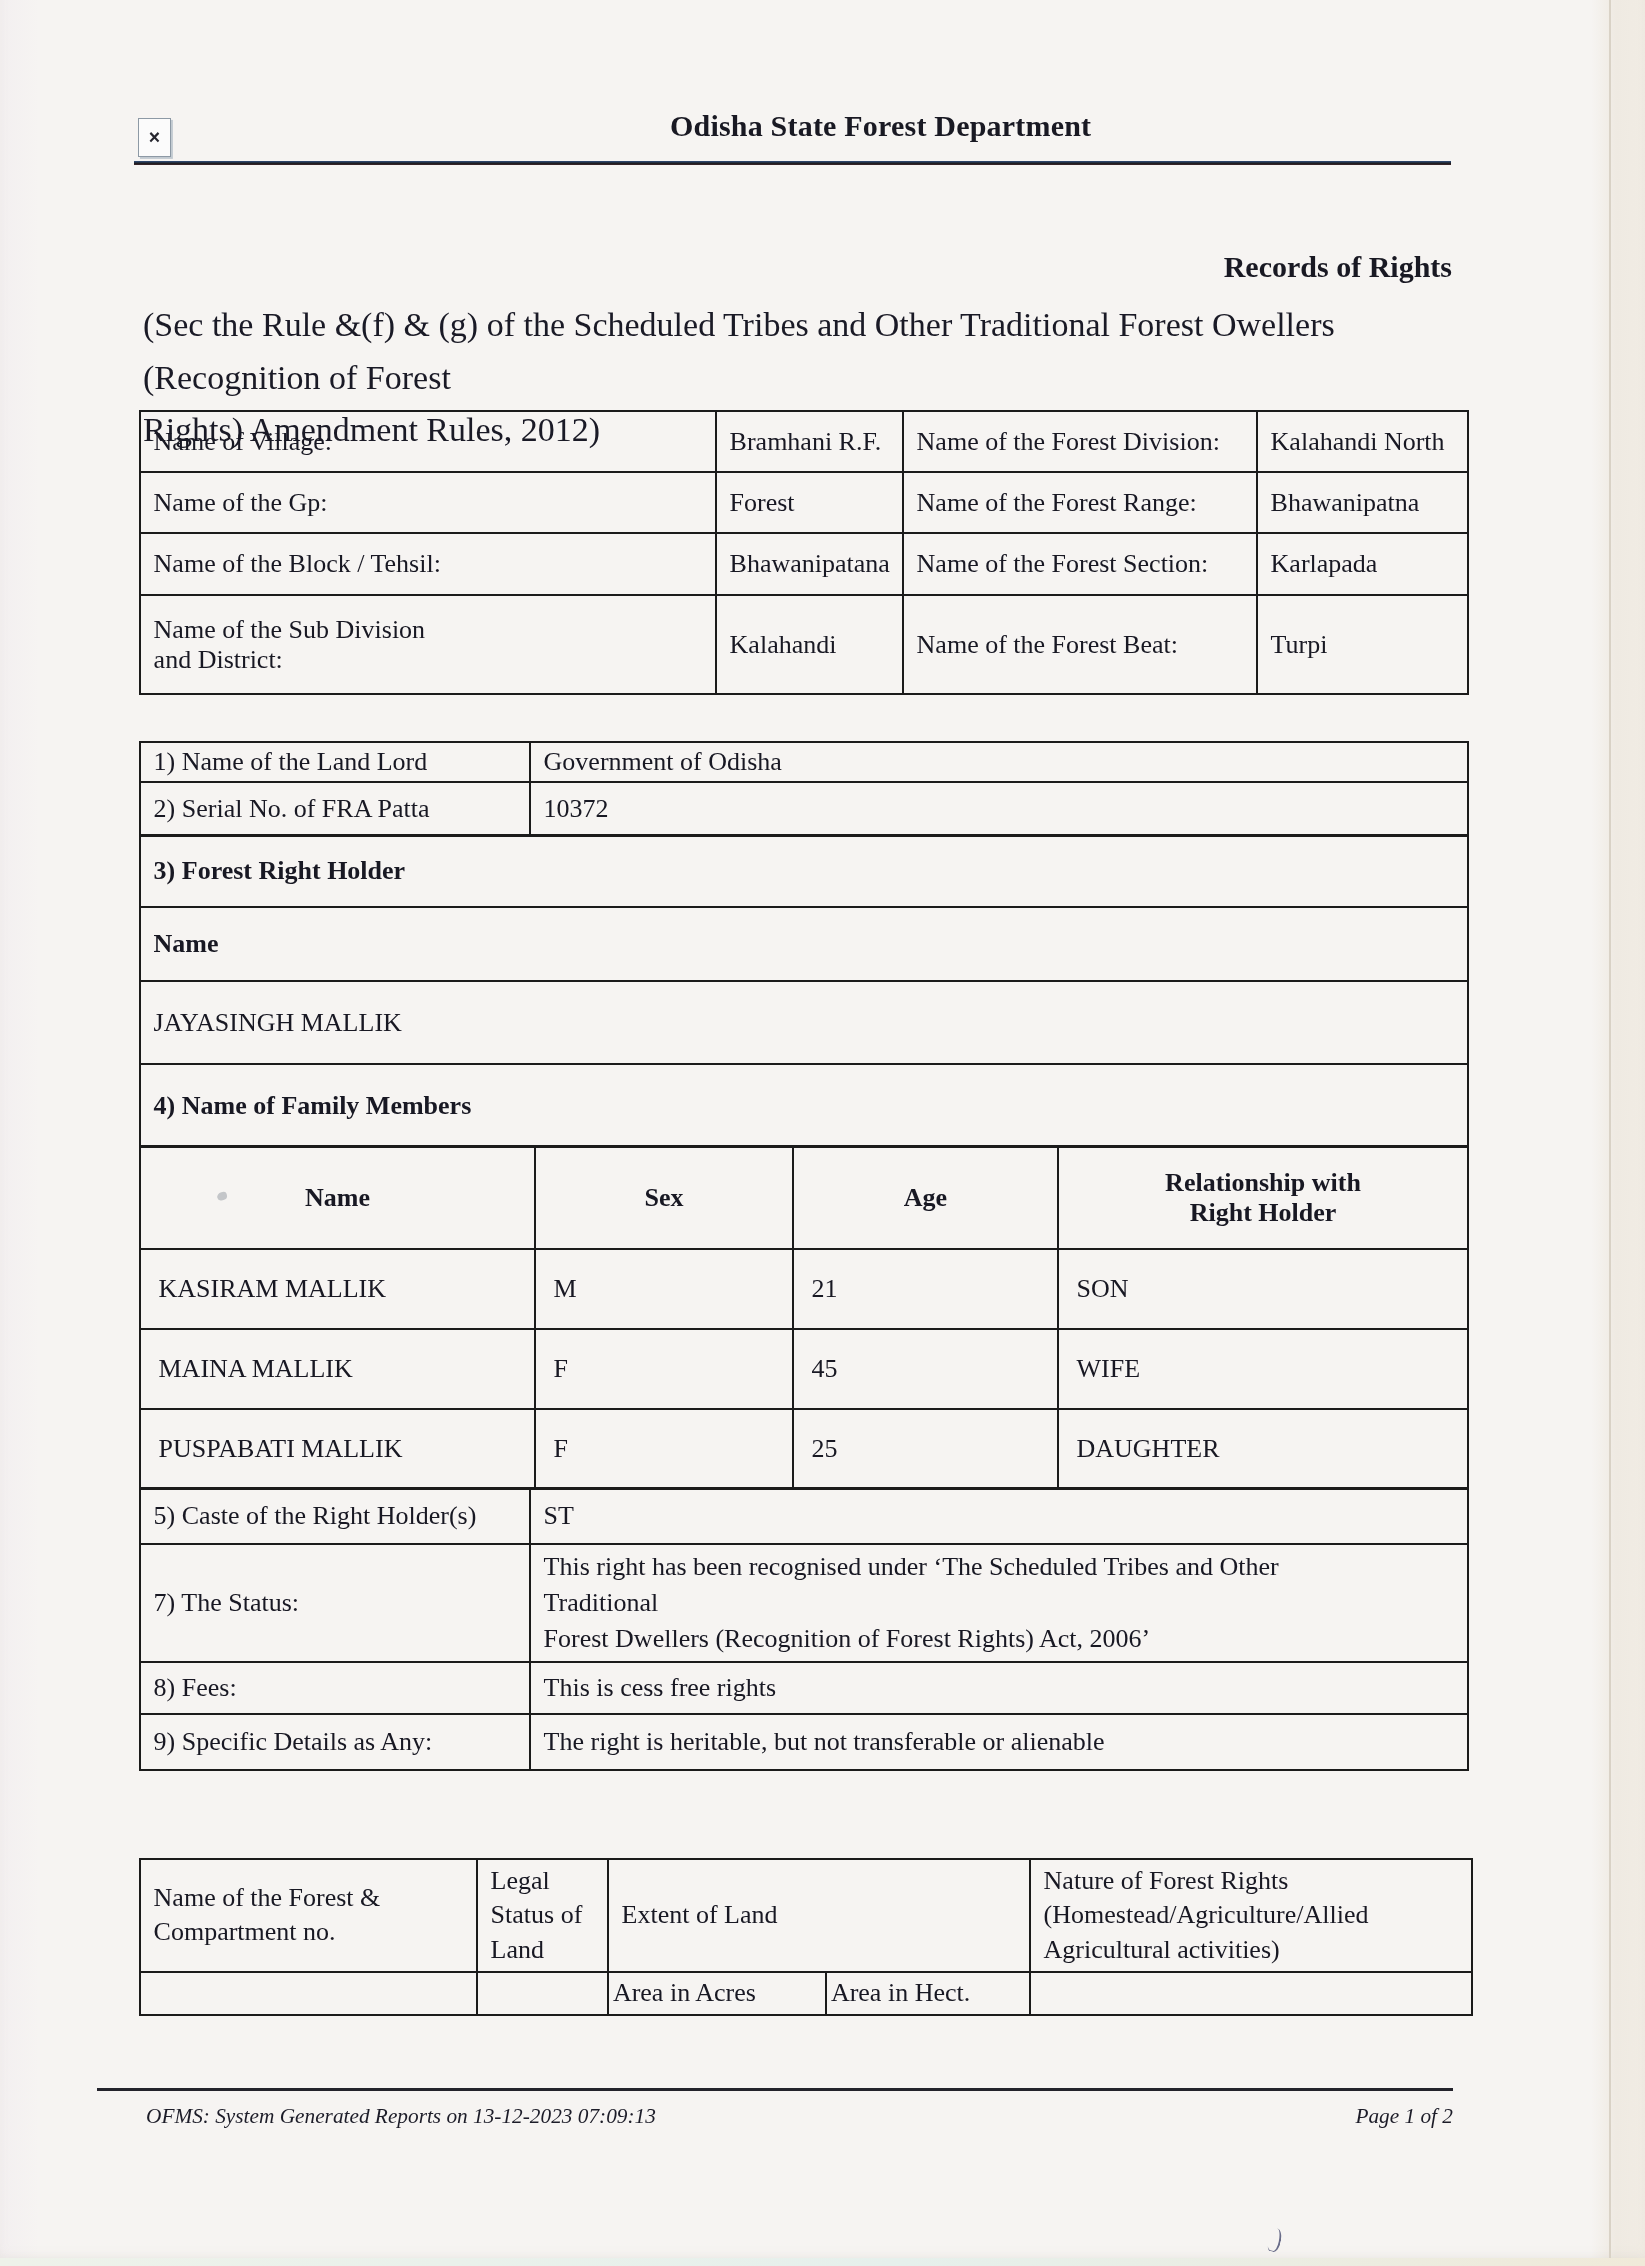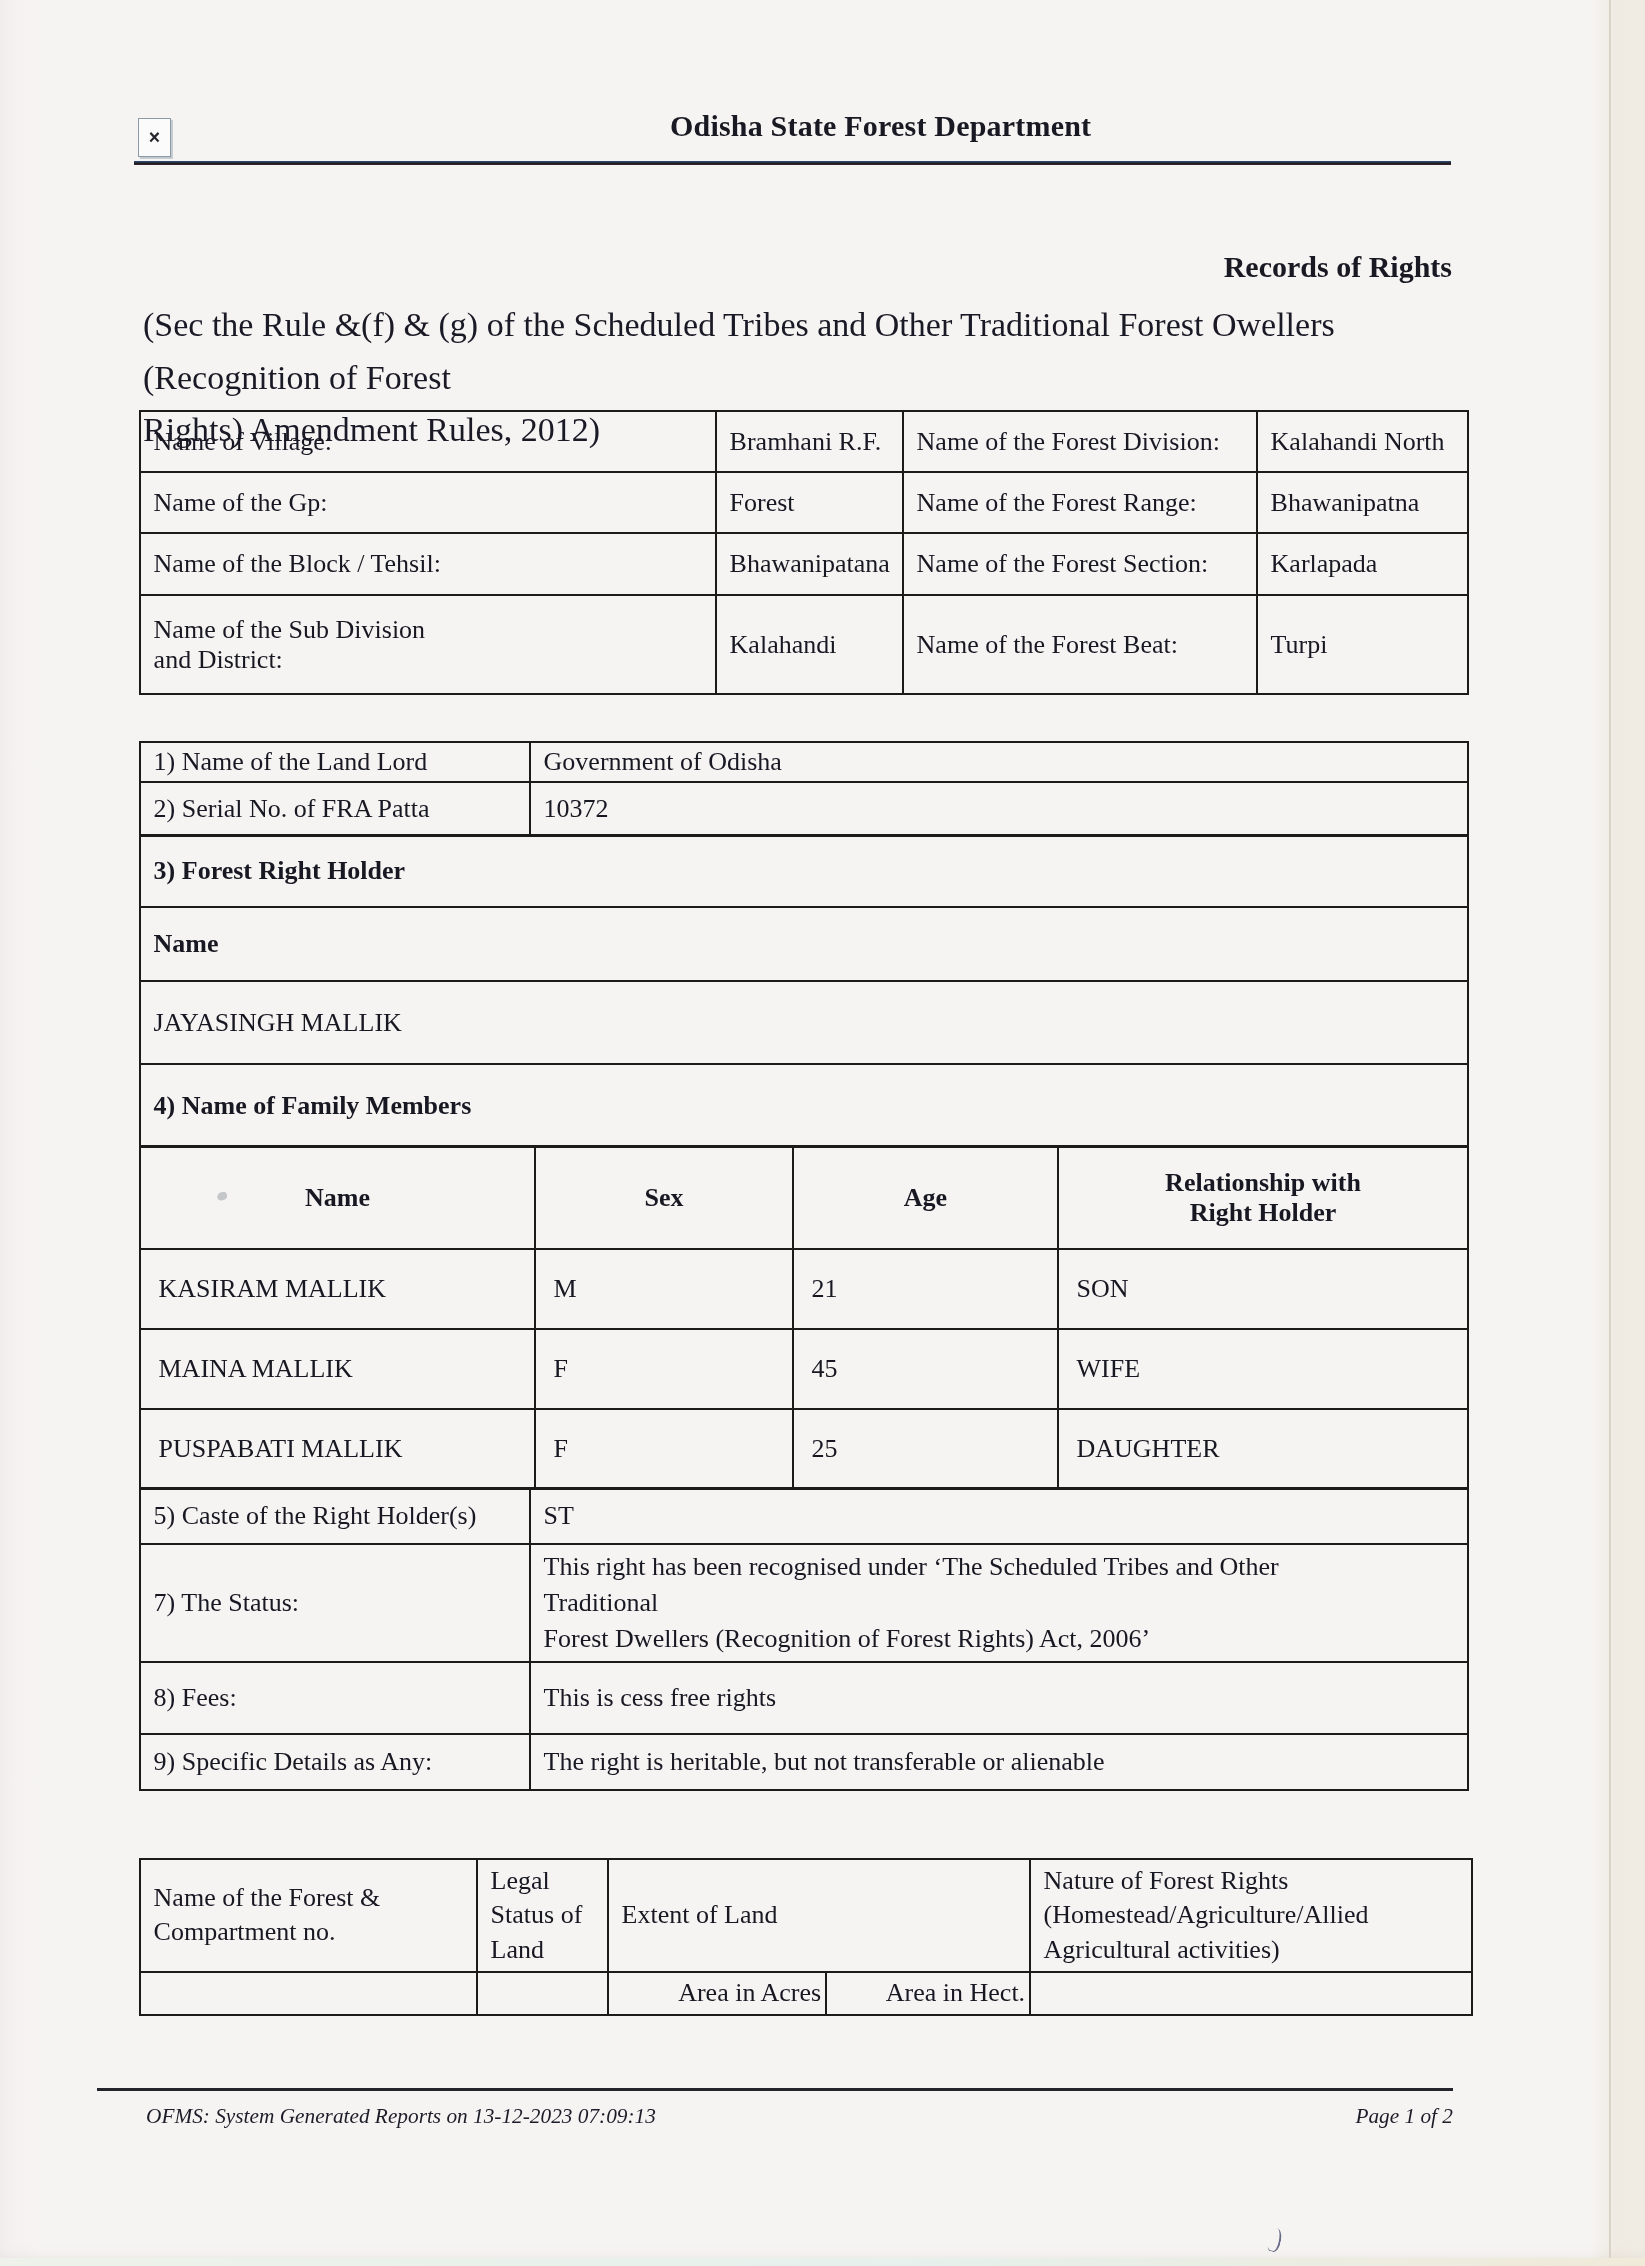--- a/index.html
+++ b/index.html
@@ -62,21 +62,21 @@
   .family td.center{text-align:center;padding-left:5.8px;}
   .family td.data{padding-left:17.5px;}
   .th-name{position:relative;}
   .th-name::before{ 
     content:"";position:absolute;left:76px;top:50%;width:9.7px;height:7.8px;
     border-radius:60% 40% 50% 50%;background:#9aa0a8;opacity:.55;transform:translateY(-5.8px) rotate(-15deg);
   }
   .status-cell{line-height:1.38;}
   .land{position:absolute;left:139px;top:1858px;width:1331px;}
   .land td{line-height:1.32;}
-  .land td.sub{text-align:right;padding:1.9px 3.9px;}
+  .land td.sub{text-align:left;padding:1.9px 3.9px;}
   .footer-rule{position:absolute;left:97px;top:2088px;width:1356px;height:2.9px;background:#23232b;}
   .footer-left{
     position:absolute;left:146px;top:2104px;font-size:21.3px;font-style:italic;color:#1c1c28;
   }
   .footer-right{
     position:absolute;right:193px;top:2104px;font-size:21.3px;font-style:italic;color:#1c1c28;
   }
   .squiggle{
     position:absolute;left:1269px;top:2228px;width:9.7px;height:23px;
     border-right:2.9px solid #3a3f66;border-bottom:1.9px solid #3a3f66;
@@ -219,21 +219,21 @@
           <tr style="height:56px">
         <td>5) Caste of the Right Holder(s)</td>
         <td>ST</td>
       </tr>
       <tr style="height:97px">
         <td>7) The Status:</td>
         <td class="pre status-cell">This right has been recognised under ‘The Scheduled Tribes and Other
 Traditional
 Forest Dwellers (Recognition of Forest Rights) Act, 2006’</td>
       </tr>
-      <tr style="height:72px">
+      <tr style="height:52px">
         <td>8) Fees:</td>
         <td>This is cess free rights</td>
       </tr>
       <tr style="height:56px">
         <td>9) Specific Details as Any:</td>
         <td>The right is heritable, but not transferable or alienable</td>
       </tr>
     </tbody>
       </table>
 

